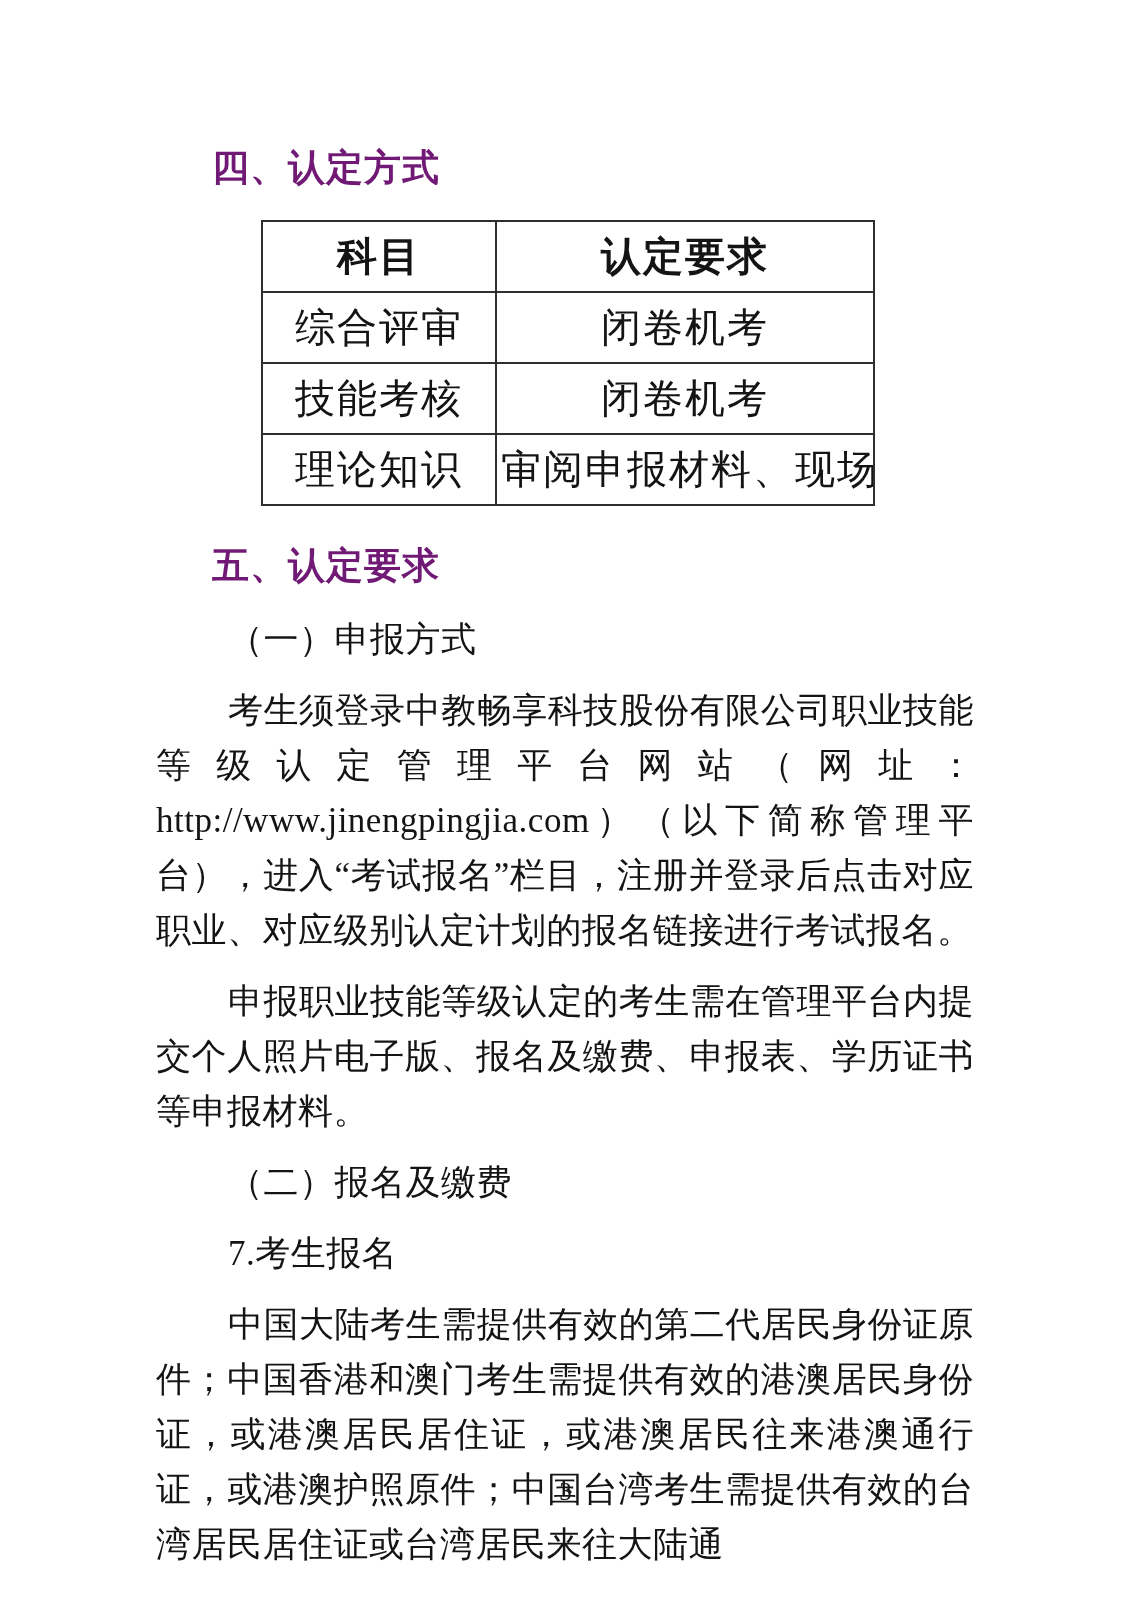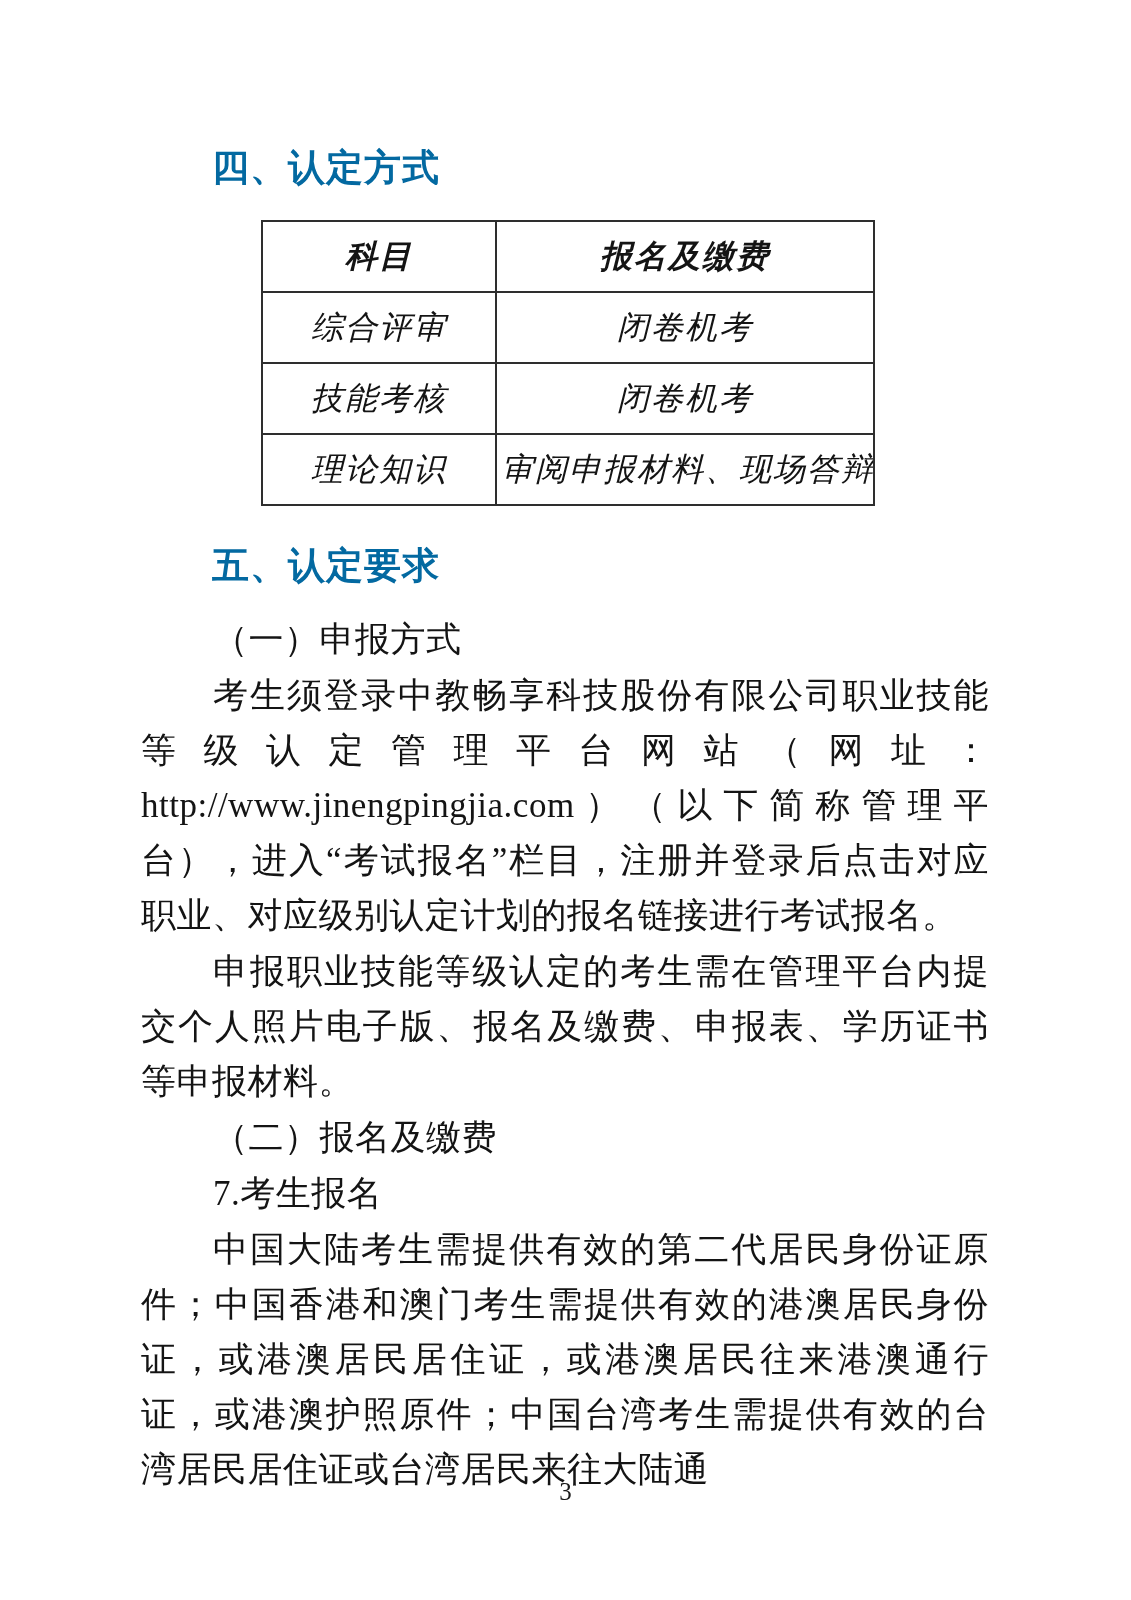--- a/index.html
+++ b/index.html
@@ -16,54 +16,53 @@
   .content {
     padding: 146px 141px 0 140px;
     box-sizing: border-box;
   }
   .sec-heading {
     font-family: "Liberation Sans", "DejaVu Sans", sans-serif;
     font-weight: 700;
     font-size: 37px;
     line-height: 44px;
     margin: 0 0 0 72px;
-    color: #0369a1;
+    color: #701a75;
     letter-spacing: 1px;
   }
   .heading-4 { margin-bottom: 30px; }
   .heading-5 { margin-top: 38px; margin-bottom: 24px; }
   table.eval-table {
     border-collapse: collapse;
     table-layout: fixed;
     width: 612px;
     margin-left: 121px;
   }
   .eval-table th, .eval-table td {
     border: 2px solid #2e2e2e;
     height: 69px;
     text-align: center;
     vertical-align: middle;
-    font-size: 32px;
+    font-size: 40px;
     padding: 0 4px;
     letter-spacing: 2px;
     overflow: hidden;
     white-space: nowrap;
-    font-style: italic;
   }
   .eval-table th { font-weight: 700; }
   .eval-table col.c1 { width: 234px; }
   .eval-table col.c2 { width: 378px; }
   .paragraphs {
     margin-top: 24px;
     font-size: 35px;
     line-height: 55px;
     letter-spacing: 0.5px;
   }
   .para {
-    margin: 1px;
+    margin: 16px;
     text-indent: 72px;
     text-align: justify;
   }
   .para.label { text-align: left; }
   .page-number {
     position: absolute;
     left: 0;
     right: 0;
     top: 1478px;
     text-align: center;
@@ -81,21 +80,21 @@
     <h1 class="sec-heading heading-4">四、认定方式</h1>
 
     <table class="eval-table">
       <colgroup>
           <col class="c1">
           <col class="c2">
         </colgroup>
       <thead>
         <tr>
           <th>科目</th>
-          <th>报名及缴费</th>
+          <th>认定要求</th>
         </tr>
       </thead>
       <tbody id="table-body">
           <tr>
             <td>综合评审</td>
             <td>闭卷机考</td>
           </tr>
           <tr>
             <td>技能考核</td>
             <td>闭卷机考</td>

